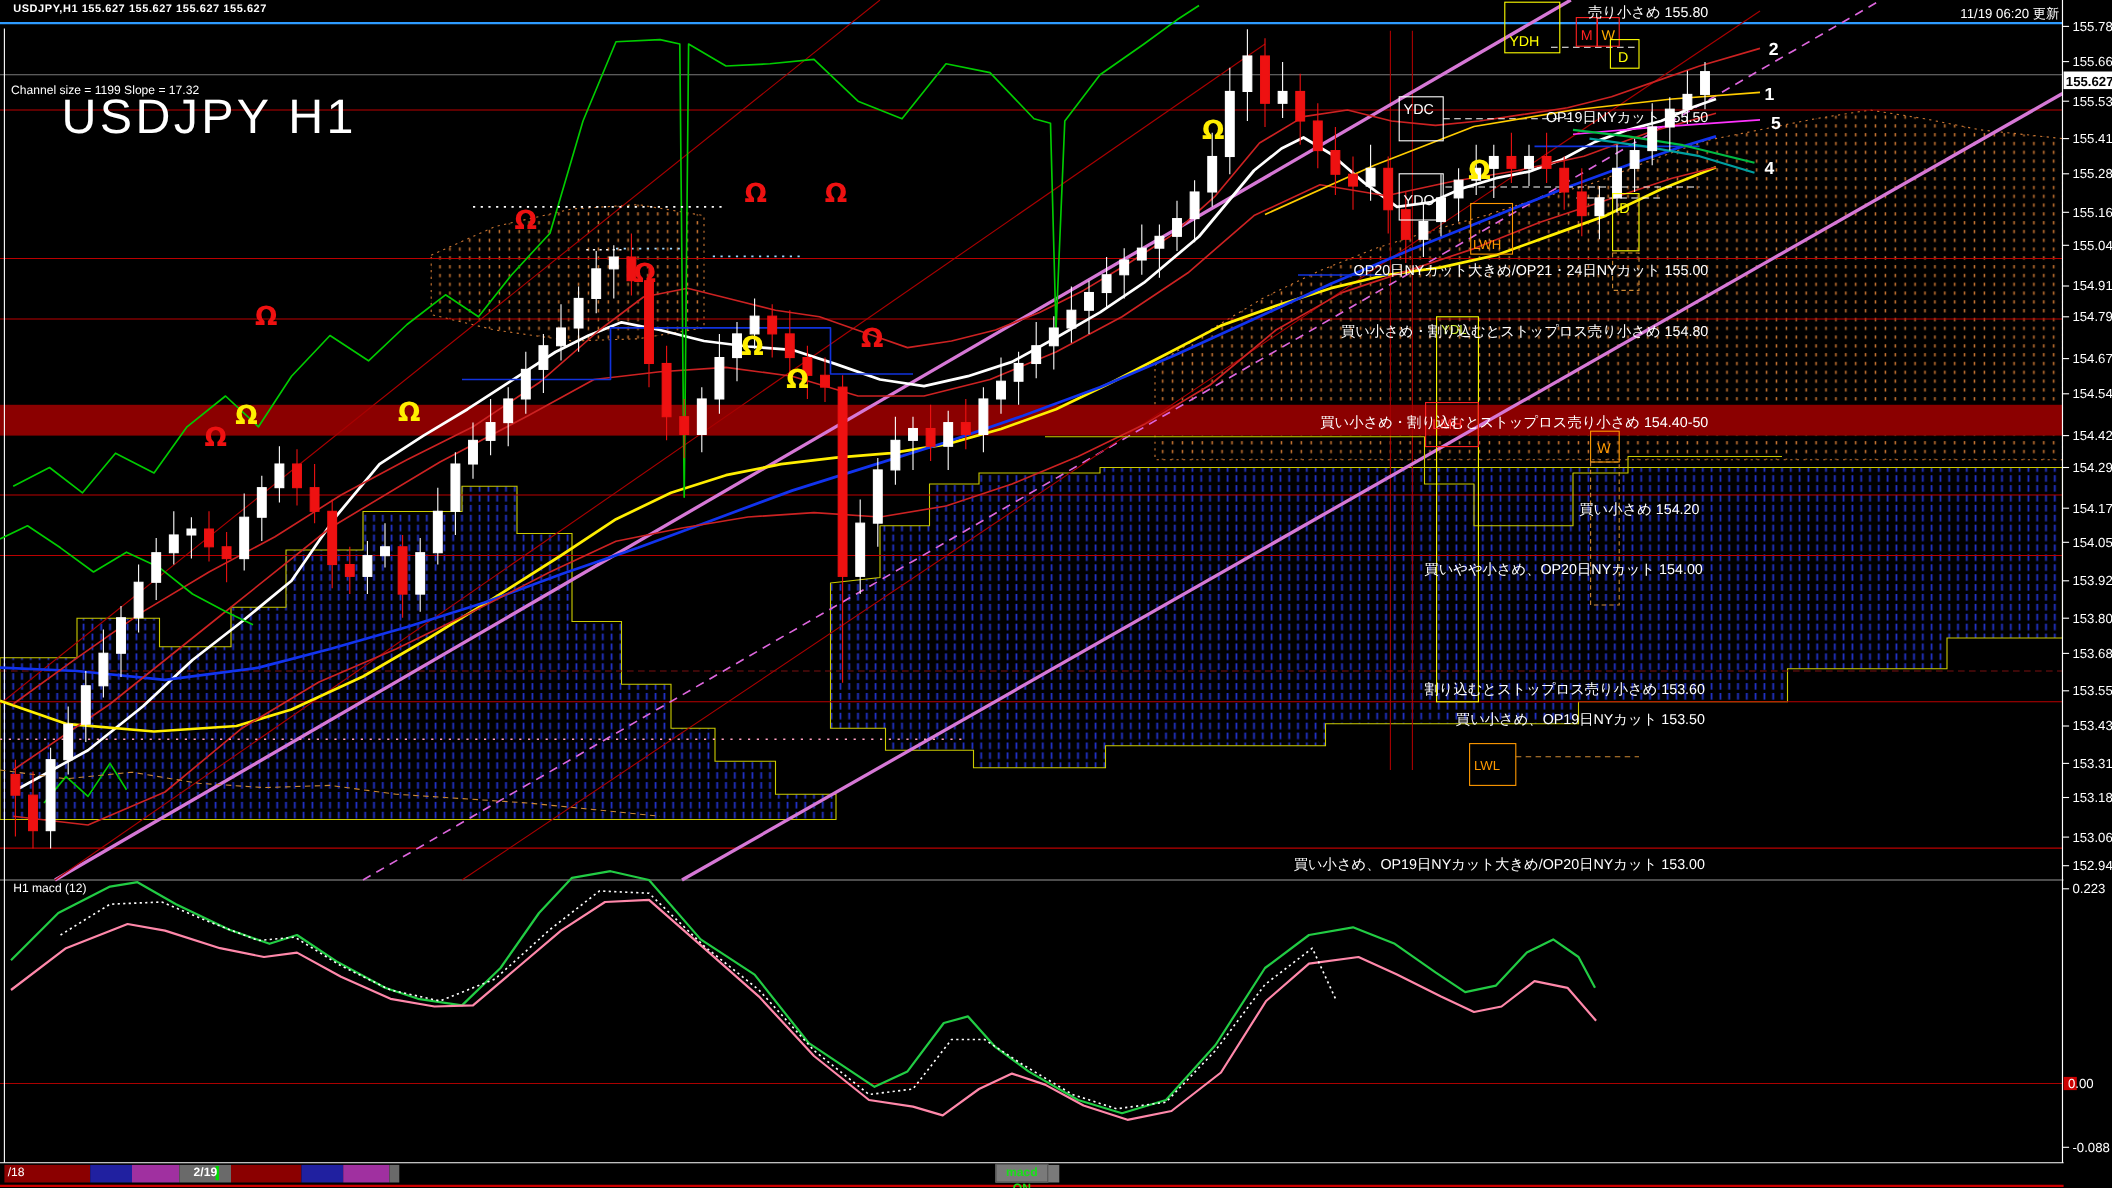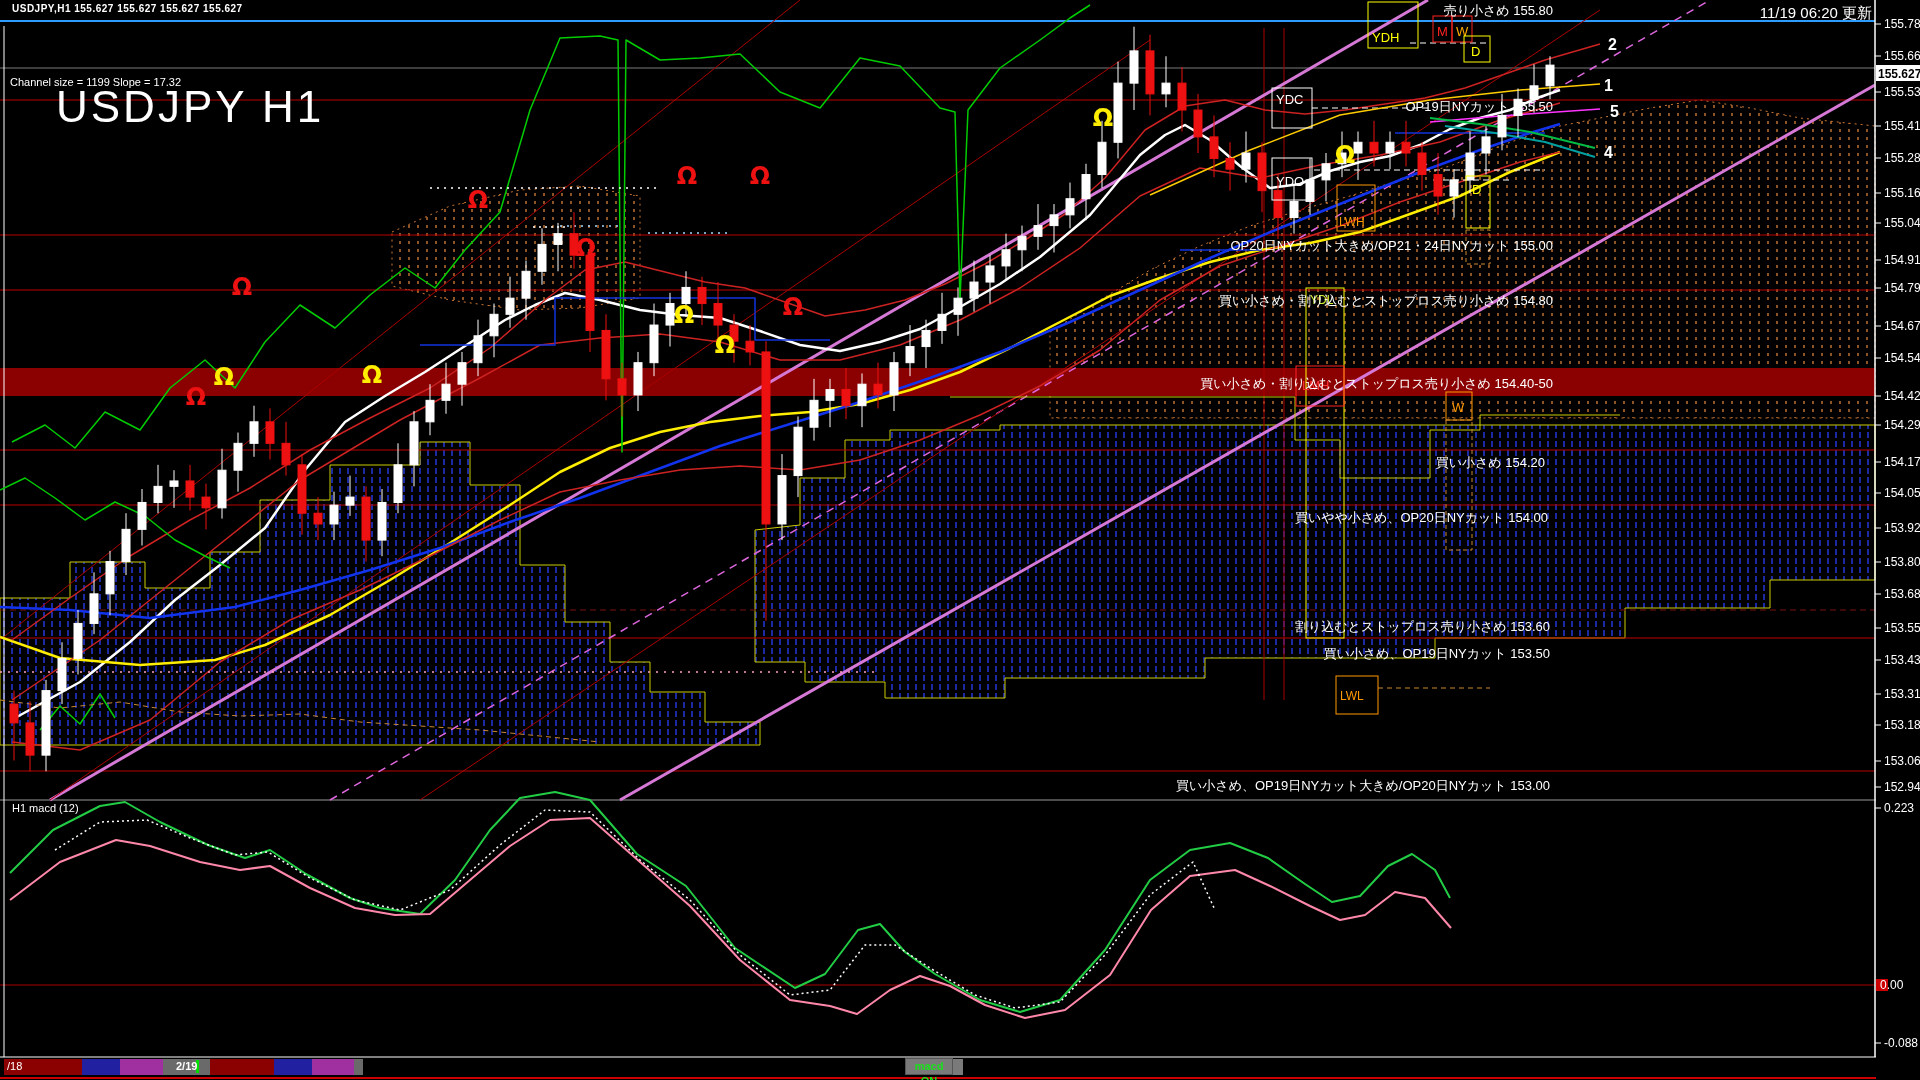--- a/index.html
+++ b/index.html
@@ -1,21 +1,21 @@
 <!DOCTYPE html>
 <html><head>
 <meta charset="utf-8">
 <style>
   html,body{margin:0;padding:0;background:#000;}
   .screen{position:relative;width:1920px;height:1080px;background:#000;overflow:hidden;
           font-family:"Liberation Sans", sans-serif;}
   svg{position:absolute;left:0;top:0;}
   .ov{position:absolute;color:#fff;white-space:nowrap;}
   .topbar-left{left:12px;top:3px;font-size:10px;font-weight:bold;letter-spacing:.5px;}
-  .topbar-right{right:48px;top:4px;font-size:15px;}
+  .topbar-right{right:48px;top:4px;font-size:12px;}
   .channel-info{left:10px;top:76px;font-size:11px;}
   .big-title{left:56px;top:82px;font-size:44px;letter-spacing:3px;}
   .macd-label{left:12px;top:802px;font-size:11px;text-align:center;}
   .strip-left{left:7px;top:1060px;font-size:11px;font-weight:normal;}
   .strip-date{left:176px;top:1060px;font-size:11px;font-weight:bold;}
   .macd-on{position:absolute;left:905px;top:1058px;width:48px;height:17px;background:#7a7a7a;
            border:1px solid #555;color:#19e019;font-size:11px;font-weight:bold;padding:0;
            font-family:"Liberation Sans", sans-serif;line-height:15px;}
   .vol-label{left:1878px;top:1058px;font-size:11px;margin-top:28px;}
 </style>

